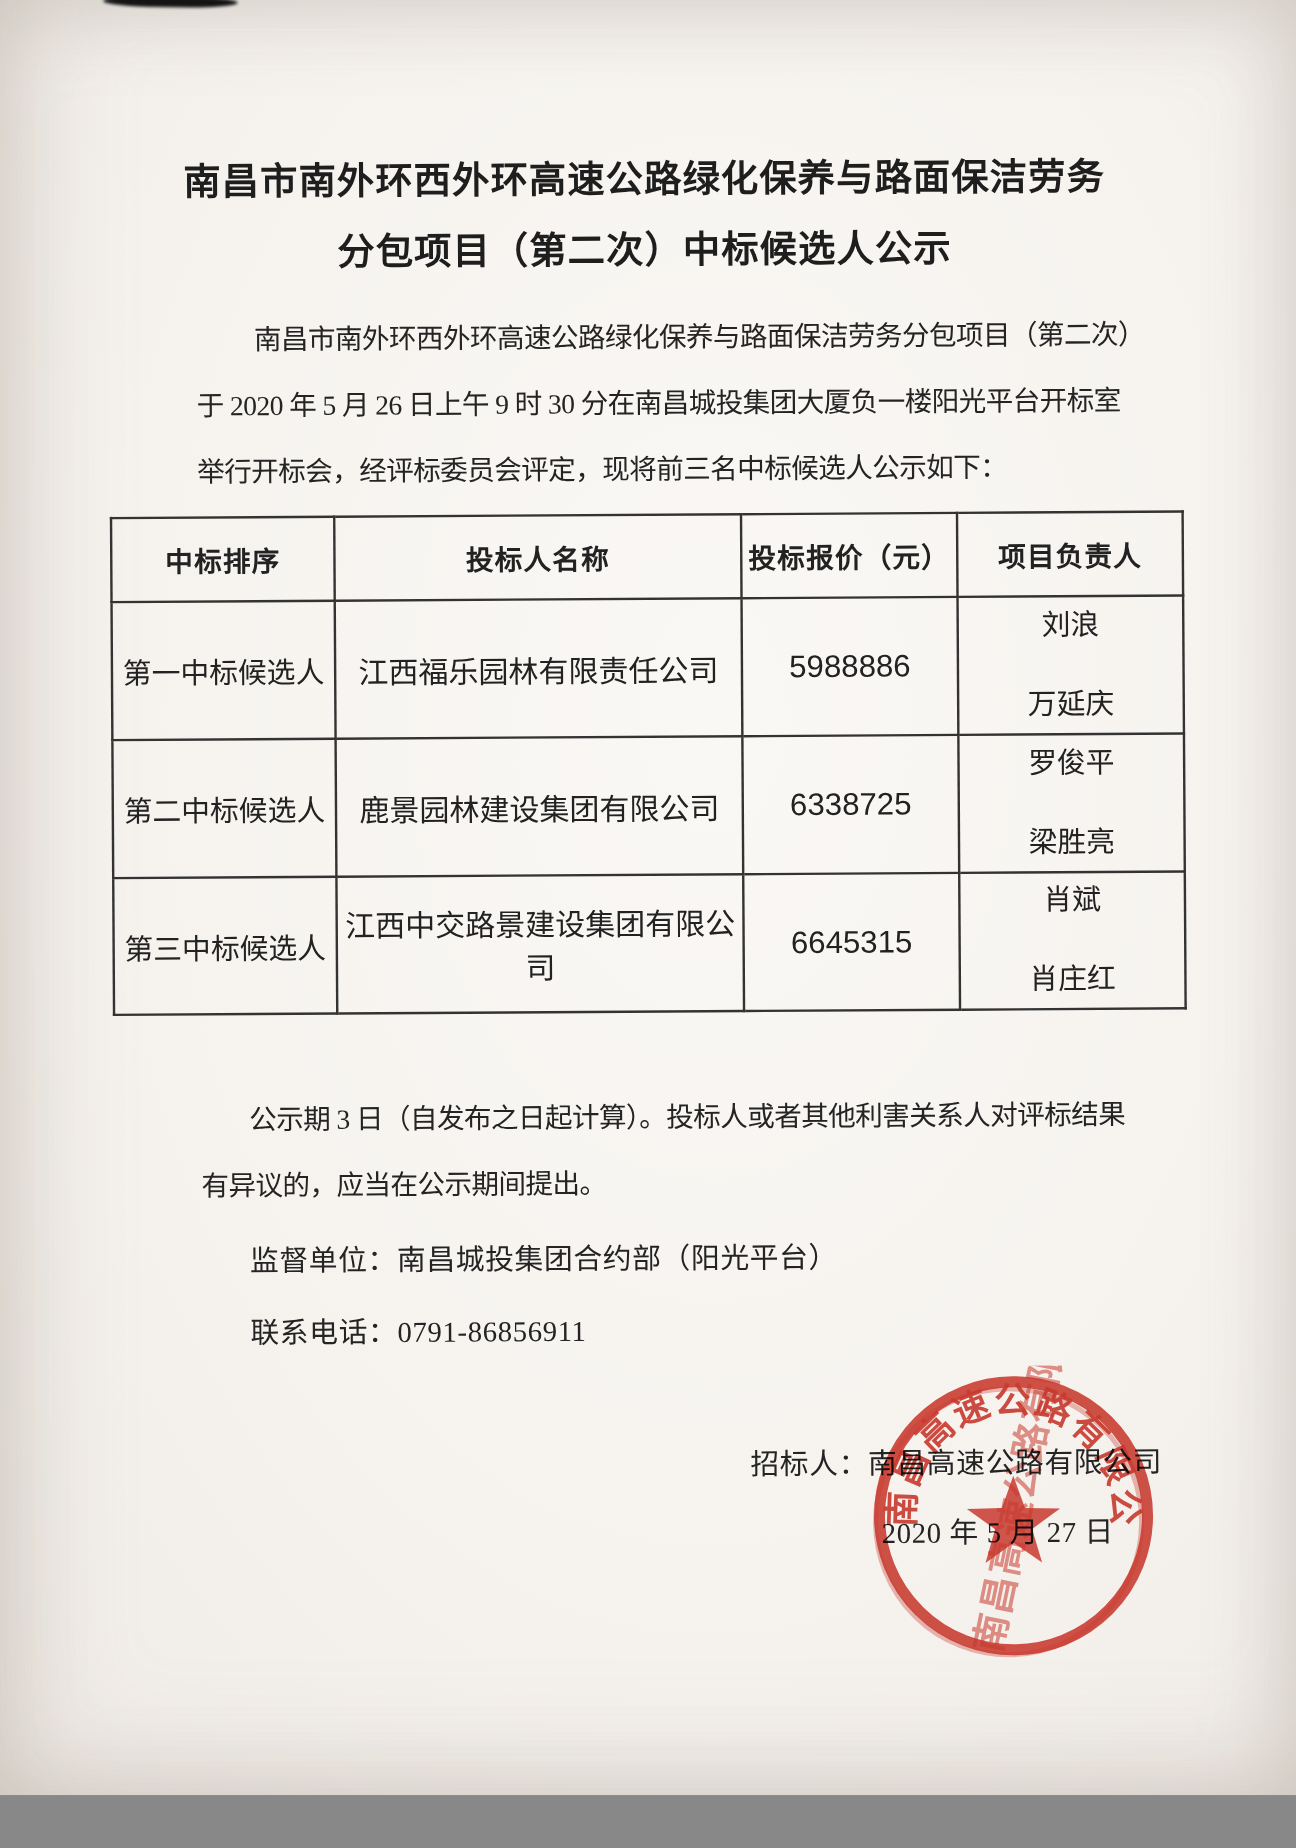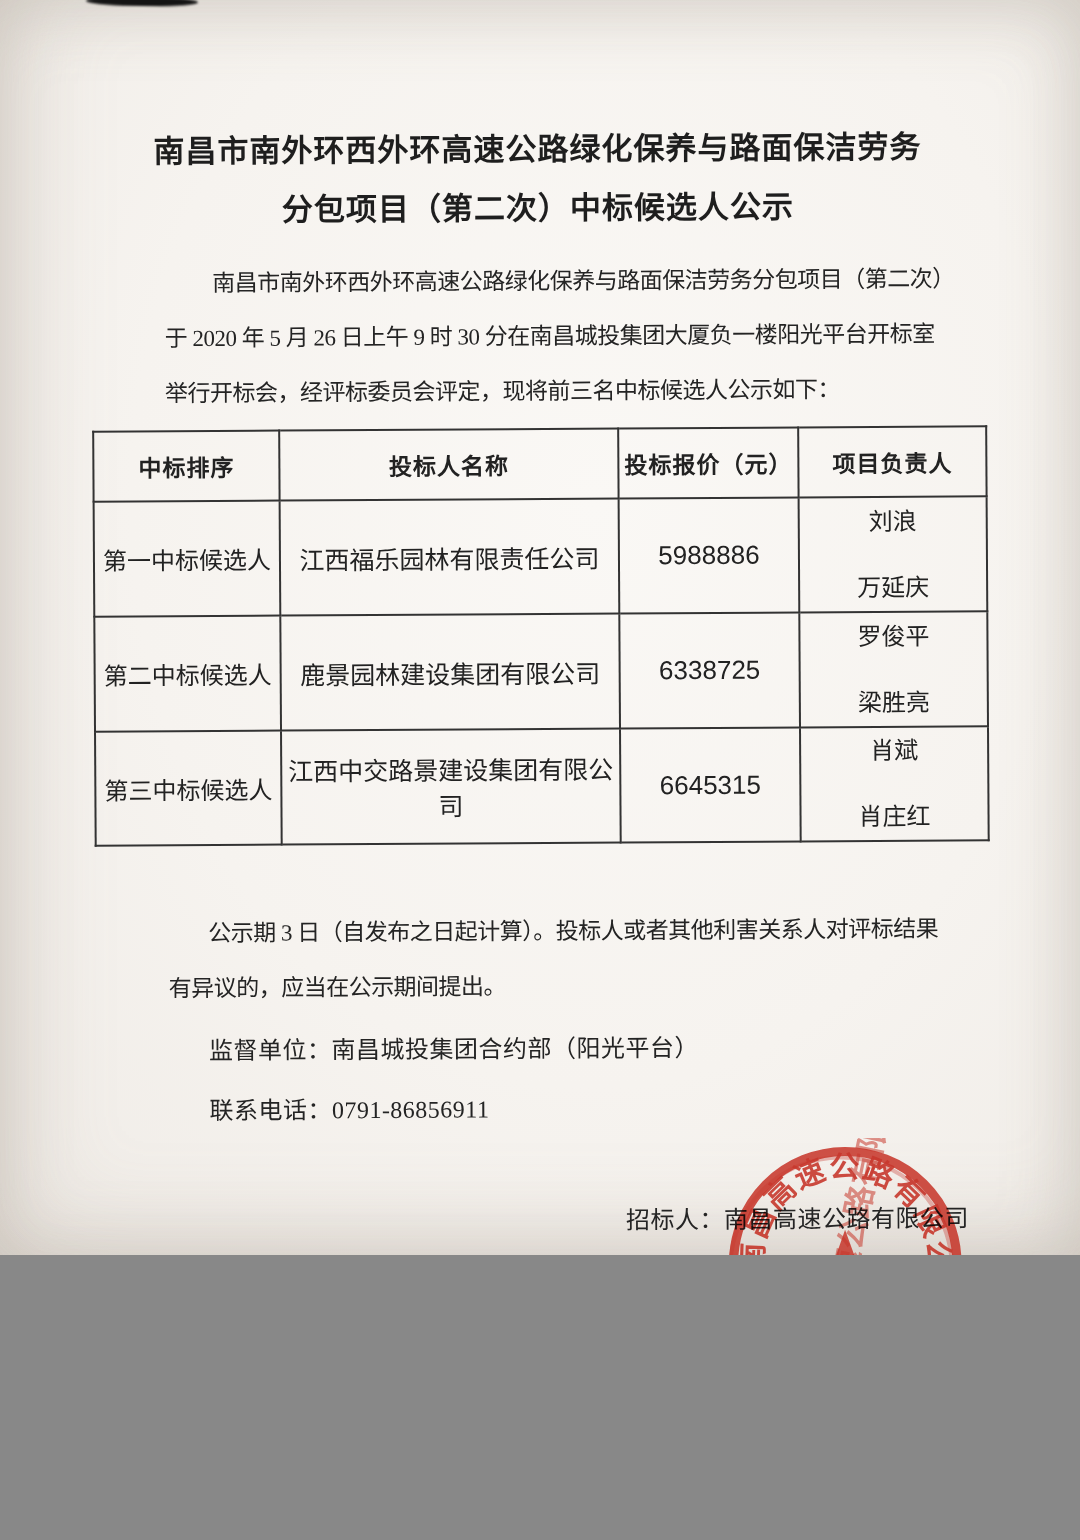--- a/index.html
+++ b/index.html
@@ -1,18 +1,18 @@
 <!DOCTYPE html>
 <html lang="zh-CN"><head>
 <meta charset="utf-8">
 <style>
   html,body{margin:0;padding:0;background:#888;}
   .page{
     position:relative;
-    width:1080px;height:1255px;
+    width:1080px;height:1496px;
     margin:0 auto;
     background:
       radial-gradient(ellipse at 55% 40%, #faf8f5 0%, #f6f3ef 55%, #efebe6 100%);
     box-shadow:
       inset 0 0 70px rgba(150,140,128,0.28),
       inset 35px -30px 90px rgba(160,150,138,0.14),
       inset -20px 20px 70px rgba(165,155,142,0.10);
     overflow:hidden;
     font-family:"Liberation Serif", serif;
     color:#262626;

